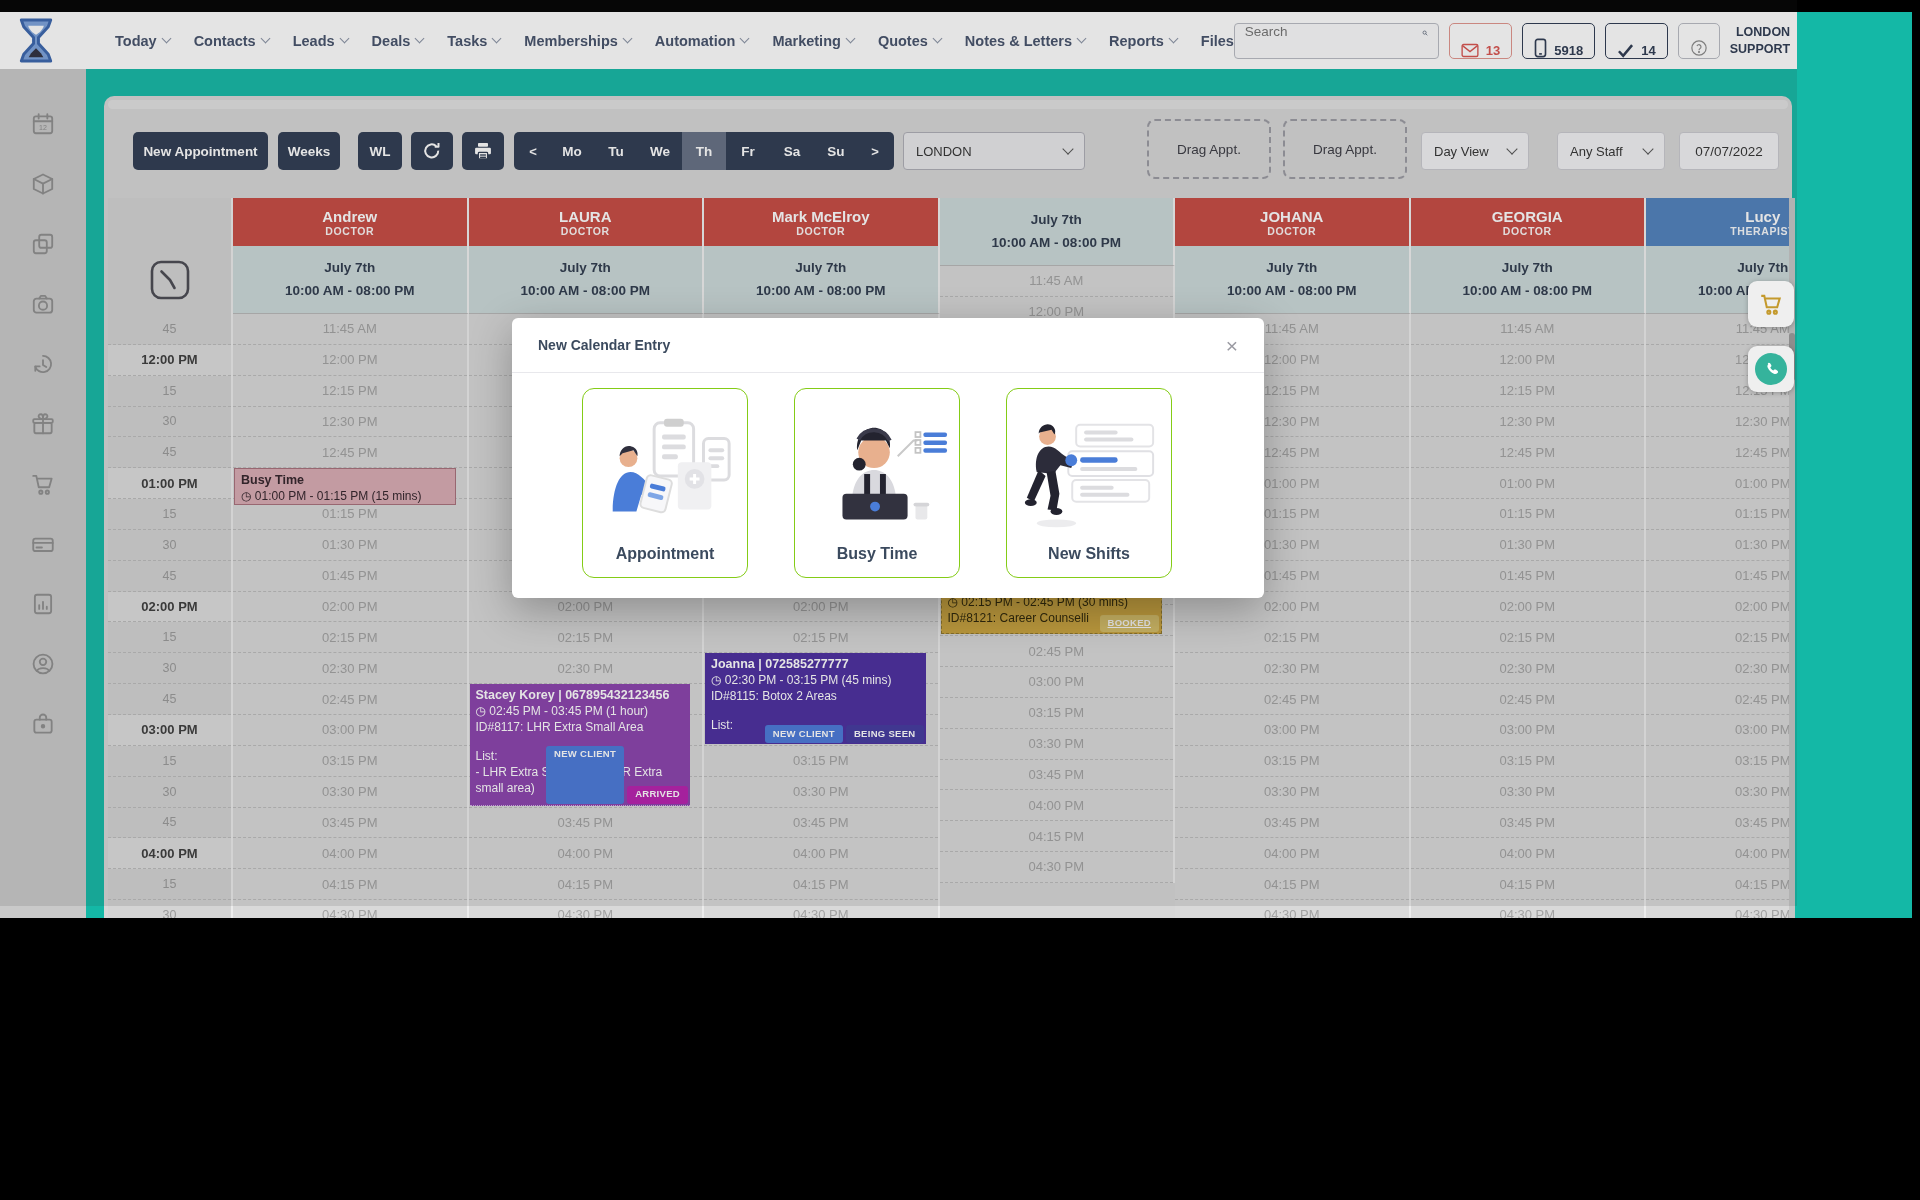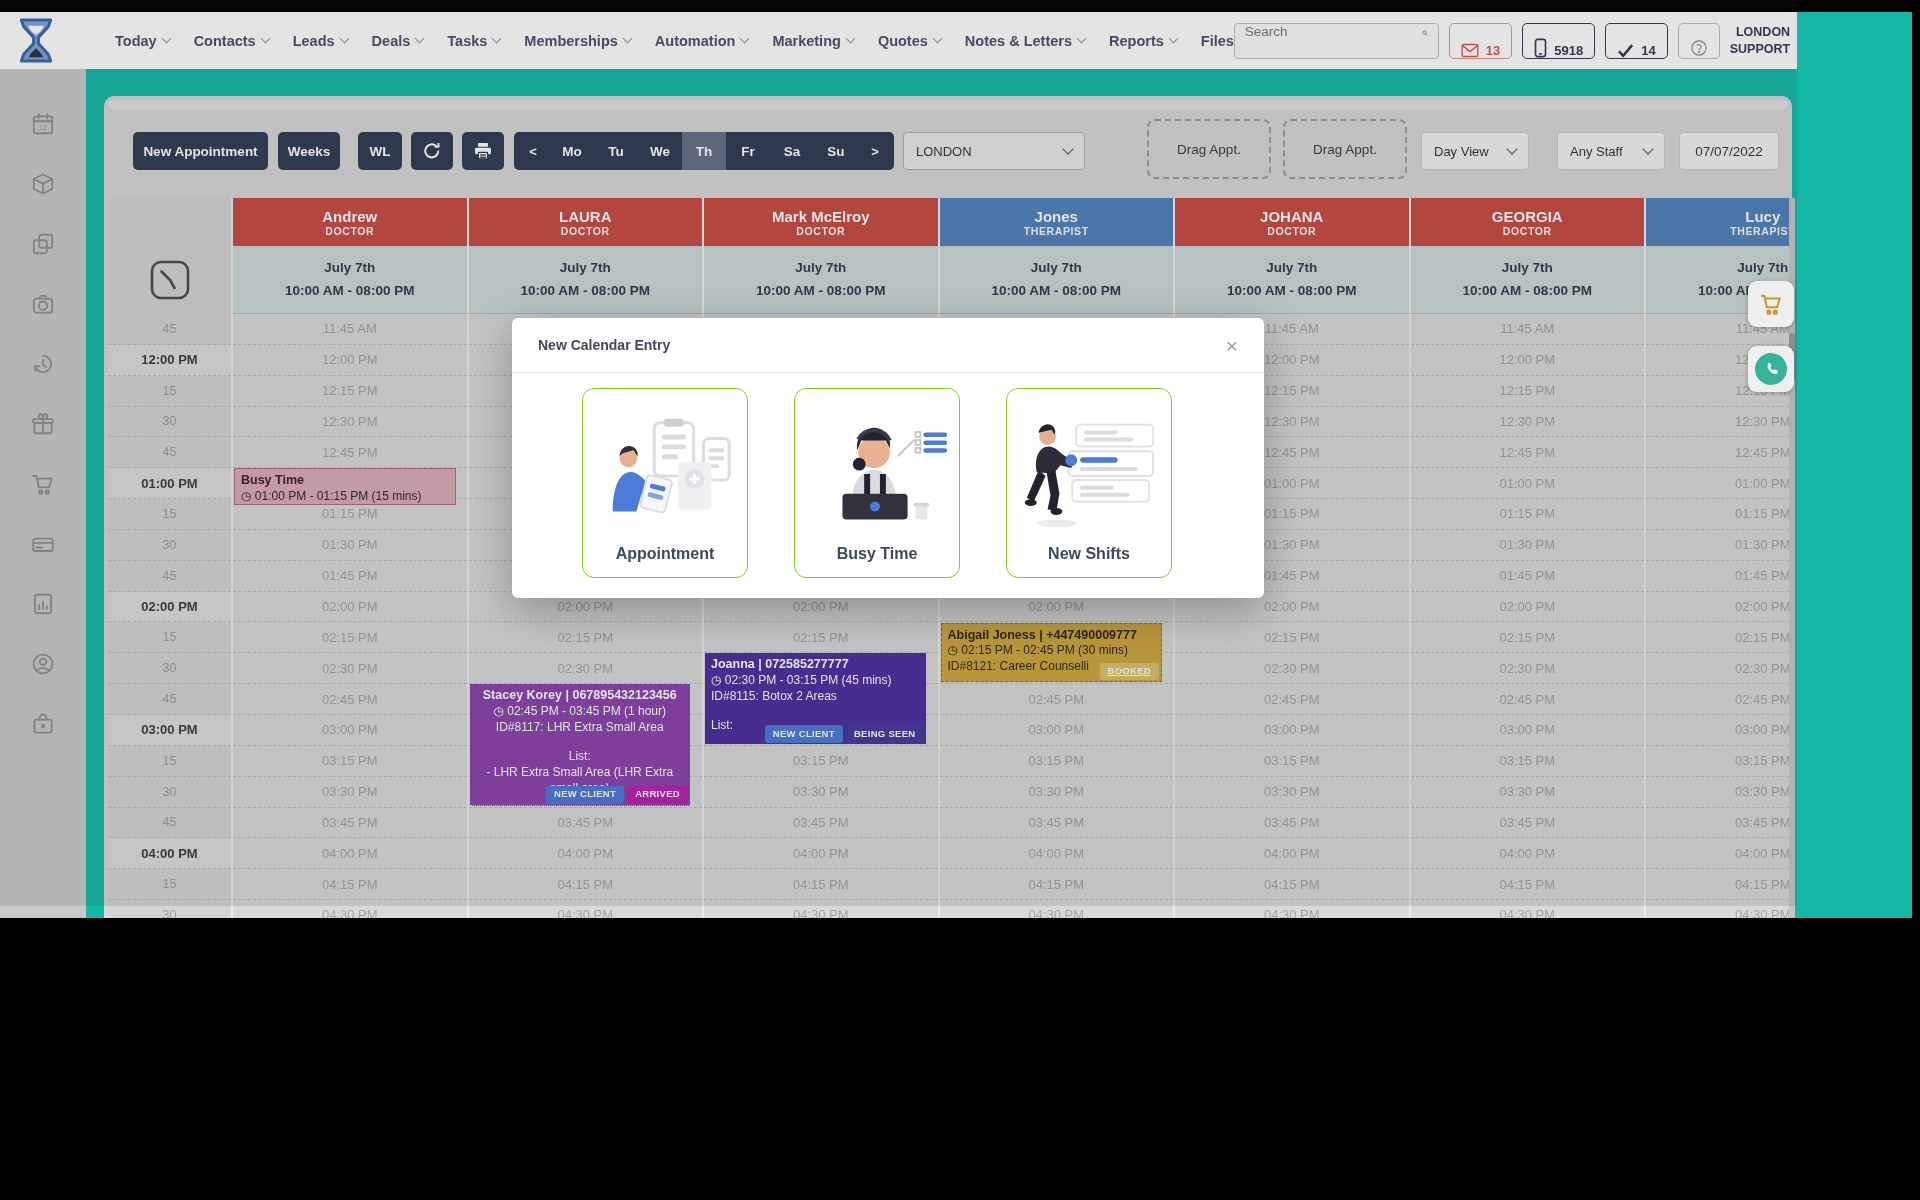--- a/index.html
+++ b/index.html
@@ -393,30 +393,30 @@
               <div class="cell">02:15 PM</div>
               <div class="cell">02:30 PM</div>
               <div class="cell">02:45 PM</div>
               <div class="cell">03:00 PM</div>
               <div class="cell">03:15 PM</div>
               <div class="cell">03:30 PM</div>
               <div class="cell">03:45 PM</div>
               <div class="cell">04:00 PM</div>
               <div class="cell">04:15 PM</div>
               <div class="cell">04:30 PM</div>
-              <div class="event ev-purple" style="top: 370.2px; height: 121.4px; text-align: center;">
+              <div class="event ev-purple" style="top: 370.2px; height: 121.4px;">
                 <div class="t">Stacey Korey | 067895432123456</div>
                 <div class="ln">◷ 02:45 PM - 03:45 PM (1 hour)</div>
                 <div class="ln">ID#8117: LHR Extra Small Area</div>
                 <div class="gap"></div>
                 <div class="ln">List:</div>
                 <div class="wrap">- LHR Extra Small Area (LHR Extra small area)</div>
                 <div class="badges">
                   <span class="badge" style="background: rgb(74, 121, 217);">NEW CLIENT</span>
-                  <span class="badge" style="background: rgb(183, 31, 174);">ARRIVED</span>
+                  <span class="badge" style="background: rgb(183, 31, 174); margin-top: 40px;">ARRIVED</span>
                 </div>
               </div>
             </div>
           </div>
           <div class="col">
             <div class="col-head doctor">
               <div class="nm">Mark McElroy</div>
               <div class="rl">DOCTOR</div>
             </div>
             <div class="col-date">
@@ -451,24 +451,20 @@
                 <div class="gap"></div>
                 <div class="ln">List:</div>
                 <div class="badges">
                   <span class="badge" style="background: rgb(74, 121, 217);">NEW CLIENT</span>
                   <span class="badge" style="background: rgb(67, 57, 159);">BEING SEEN</span>
                 </div>
               </div>
             </div>
           </div>
           <div class="col">
-            <div class="col-head therapist">
-              <div class="nm">Jones</div>
-              <div class="rl">THERAPIST</div>
-            </div>
             <div class="col-date">
               <div>July 7th</div>
               <div>10:00 AM - 08:00 PM</div>
             </div>
             <div class="col-body">
               <div class="cell">11:45 AM</div>
               <div class="cell">12:00 PM</div>
               <div class="cell">12:15 PM</div>
               <div class="cell">12:30 PM</div>
               <div class="cell">12:45 PM</div>

